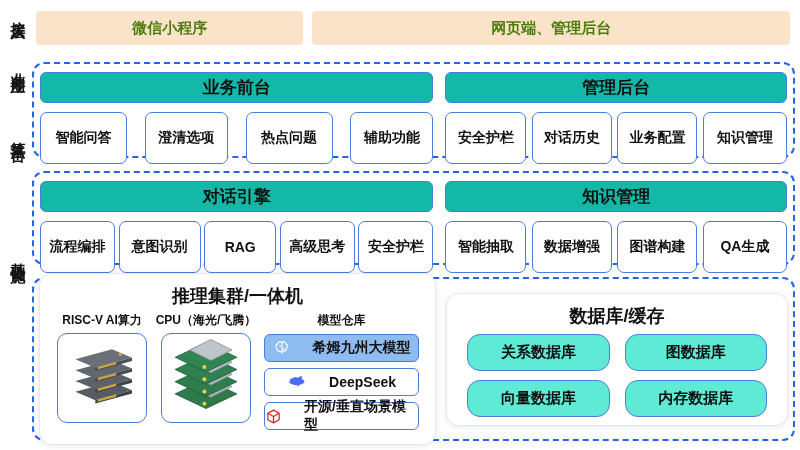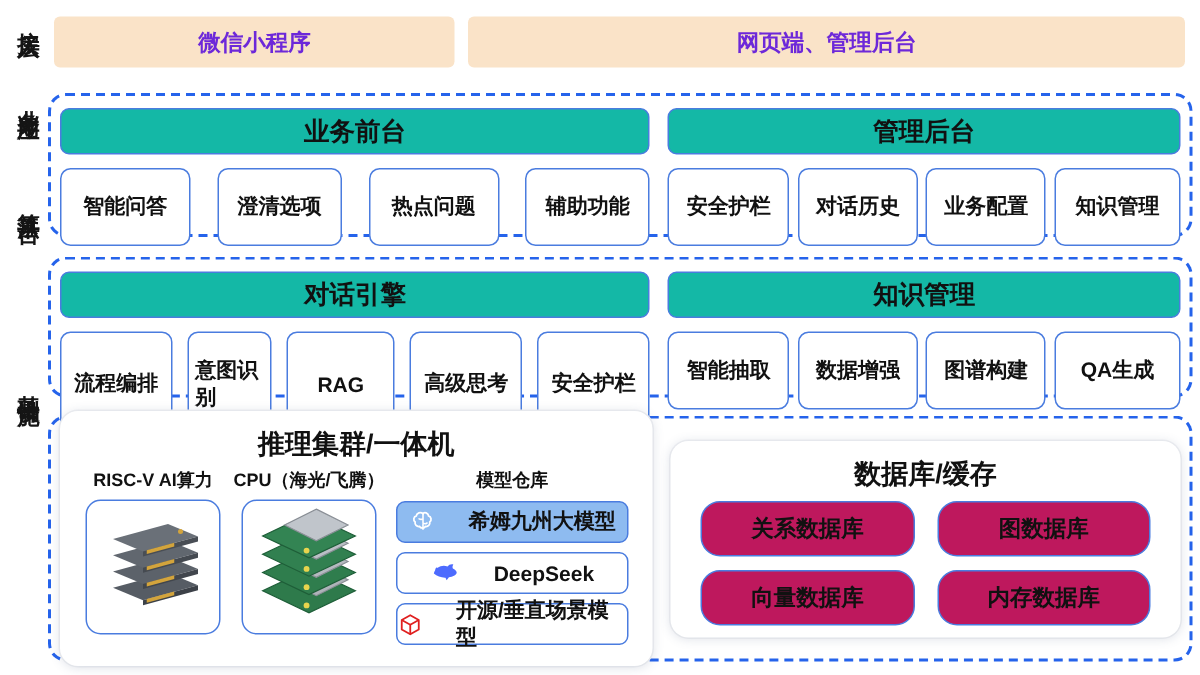--- a/index.html
+++ b/index.html
@@ -8,21 +8,21 @@
 
   
   .rail-label { position:absolute; left:8px; writing-mode:vertical-lr; text-orientation:upright; font-weight:700; font-size:15px; letter-spacing:2px; color:#151515; }
   .rail-access { top:9px; }
   .rail-business { top:61px; }
   .rail-algorithm { top:130px; }
   .rail-infra { top:251px; }
 
   
   .access-row { position:absolute; left:36px; top:11px; width:754px; height:34px; display:flex; gap:9px; }
-  .access-box { background:#FAE3C8; border-radius:4px; display:flex; align-items:center; justify-content:center; font-weight:700; font-size:15px; color:#6d28d9; }
+  .access-box { background:#FAE3C8; border-radius:4px; display:flex; align-items:center; justify-content:center; font-weight:700; font-size:15px; color:#4d7c0f; }
 
   
   .dashed-layer { position:absolute; left:32px; width:763px; border:2px dashed #2563EB; border-radius:12px; display:flex; gap:12px; padding:8px 6px; }
   .layer-business { top:62px; height:96px; }
   .layer-algorithm { top:171px; height:94px; }
   .layer-infra { top:277px; height:164px; padding:7px 6px;align-items:center; }
 
   .group { display:flex; flex-direction:column; gap:9px; }
   .group-header { border:1.5px solid #4A7CDF; border-radius:6px; background:#14b8a6; display:flex; align-items:center; justify-content:center; font-weight:700; font-size:17px; height:31px; flex:none; }
   .sub-row { display:flex; justify-content:space-between; flex:1; }
@@ -35,21 +35,21 @@
   .hw-col { width:92px; display:flex; flex-direction:column; align-items:center; }
   .hw-label { font-size:12px; font-weight:700; margin-bottom:4px; white-space:nowrap; }
   .hw-img-box { width:90px; height:90px; border:1.5px solid #4A7CDF; border-radius:10px; background:#fff; display:flex; align-items:center; justify-content:center; overflow:hidden; }
   .model-col { flex:1; display:flex; flex-direction:column; }
   .model-title { font-size:12px; font-weight:700; text-align:center; margin-bottom:5px; }
   .model-item { height:28px; border:1.5px solid #4A7CDF; border-radius:6px; background:#fff; display:flex; align-items:center; justify-content:center; gap:22px; font-weight:700; font-size:14px; margin-bottom:6px; }
   .model-item.highlight { background:#8EBBF0; }
   .mi-icon { display:flex; align-items:center; }
 
   .db-grid { display:grid; grid-template-columns:1fr 1fr; gap:9px 15px; padding:2px 10px 0 10px; }
-  .db-box { height:37px; border:1.5px solid #4A7CDF; border-radius:13px; background:#be185d; display:flex; align-items:center; justify-content:center; font-weight:700; font-size:15px; }
+  .db-box { height:37px; border:1.5px solid #4A7CDF; border-radius:13px; background:#5eead4; display:flex; align-items:center; justify-content:center; font-weight:700; font-size:15px; }
 </style>
 </head>
 <body>
 
 <div class="diagram">
 
   <div class="rail-label rail-access">接入层</div>
   <div class="rail-label rail-business">业务应用</div>
   <div class="rail-label rail-algorithm">算法平台</div>
   <div class="rail-label rail-infra">基础设施</div>
@@ -78,21 +78,21 @@
         <div class="sub-box" style="width:84px">知识管理</div>
       </div>
     </div>
   </div>
 
   <div class="dashed-layer layer-algorithm">
     <div class="group" style="flex:395">
       <div class="group-header">对话引擎</div>
       <div class="sub-row">
         <div class="sub-box" style="width:75px">流程编排</div>
-        <div class="sub-box" style="width:56px">意图识别</div>
+        <div class="sub-box" style="width:82px">意图识别</div>
         <div class="sub-box" style="width:72px">RAG</div>
         <div class="sub-box" style="width:75px">高级思考</div>
         <div class="sub-box" style="width:75px">安全护栏</div>
       </div>
     </div>
     <div class="group" style="flex:343">
       <div class="group-header">知识管理</div>
       <div class="sub-row">
         <div class="sub-box" style="width:81px">智能抽取</div>
         <div class="sub-box" style="width:80px">数据增强</div>

